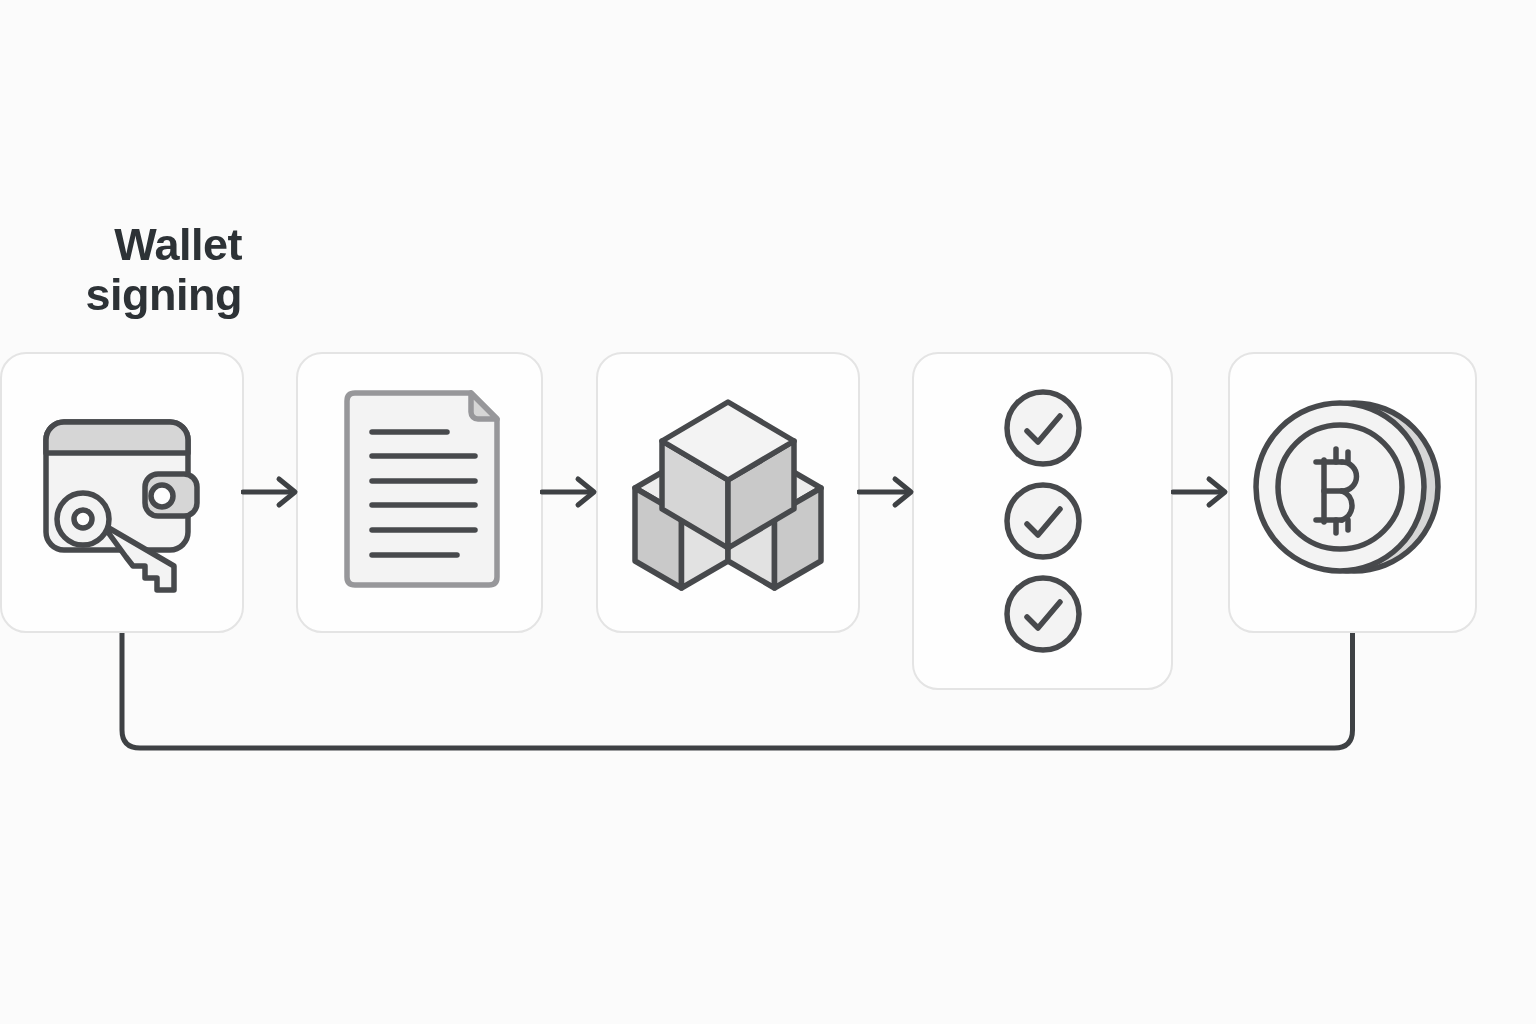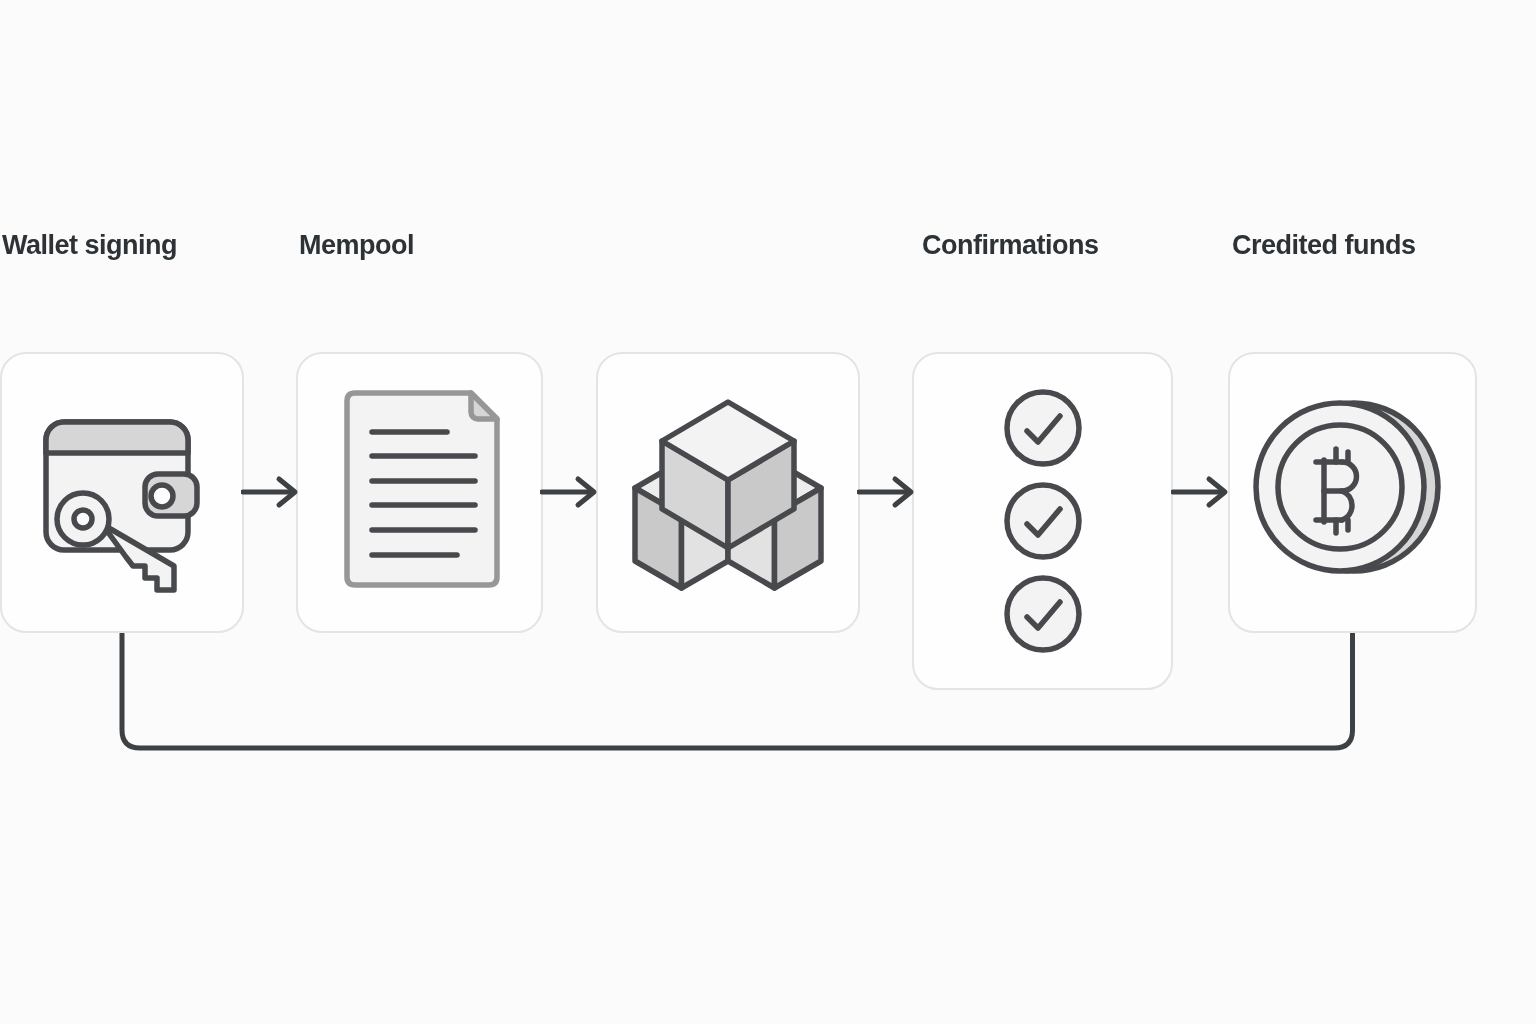--- a/index.html
+++ b/index.html
@@ -7,23 +7,23 @@
     position:relative;
     width:1536px;height:1024px;
     background:var(--background,#fbfbfb);
     overflow:hidden;
     font-family:"Liberation Sans",sans-serif;
   }
   .title{
     position:absolute;
     top:220px;
     width:240px;
-    text-align:left;
+    text-align:right;
     font-weight:700;
-    font-size:27px;
+    font-size:45px;
     line-height:50px;
     letter-spacing:-0.5px;
     color:var(--title_color,#2d3236);
   }
   .card{
     position:absolute;
     box-sizing:border-box;
     background:var(--card_bg,#fefefe);
     border:2.5px solid var(--card_border,#e4e4e4);
     border-radius:26px;
@@ -53,23 +53,20 @@
     stroke-linejoin:round;
     fill:none;
   }
 </style>
 </head>
 <body>
 
 <div id="stage">
 
   <div class="title" style="left:2px;">Wallet signing</div>
-  <div class="title" style="left:299px;">Mempool</div>
-  <div class="title" style="left:922px;">Confirmations</div>
-  <div class="title" style="left:1232px;">Credited funds</div>
 
   <svg class="conn-svg" style="left:100px;top:628px;" width="1270" height="130" viewBox="0 0 1270 130">
     <path class="cn" d="M1252.5,4 V102 Q1252.5,120 1234.5,120 H40 Q22,120 22,102 V4"></path>
   </svg>
 
   <div class="card" style="left:0px;top:352px;width:244px;height:281px;"></div>
   <div class="card" style="left:296px;top:352px;width:247px;height:281px;"></div>
   <div class="card" style="left:596px;top:352px;width:264px;height:281px;"></div>
   <div class="card" style="left:912px;top:352px;width:261px;height:338px;"></div>
   <div class="card" style="left:1228px;top:352px;width:249px;height:281px;"></div>

